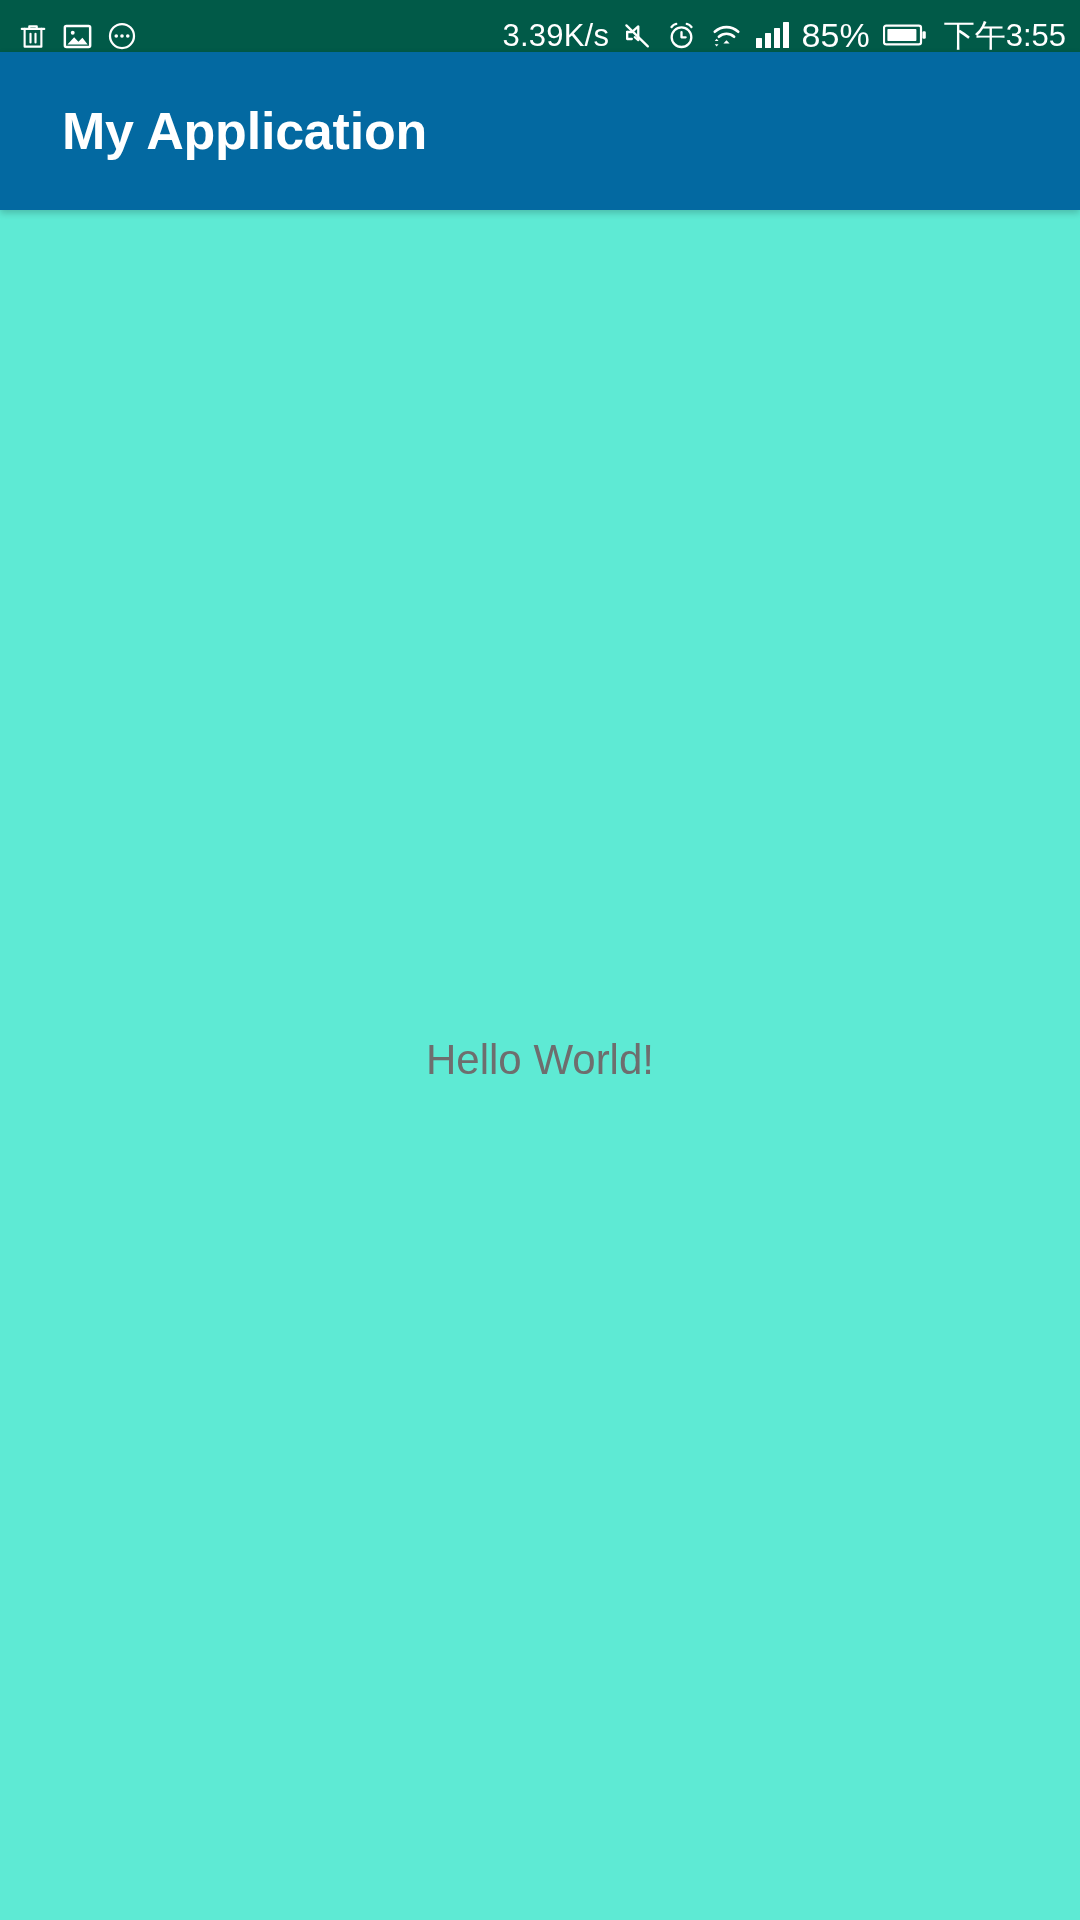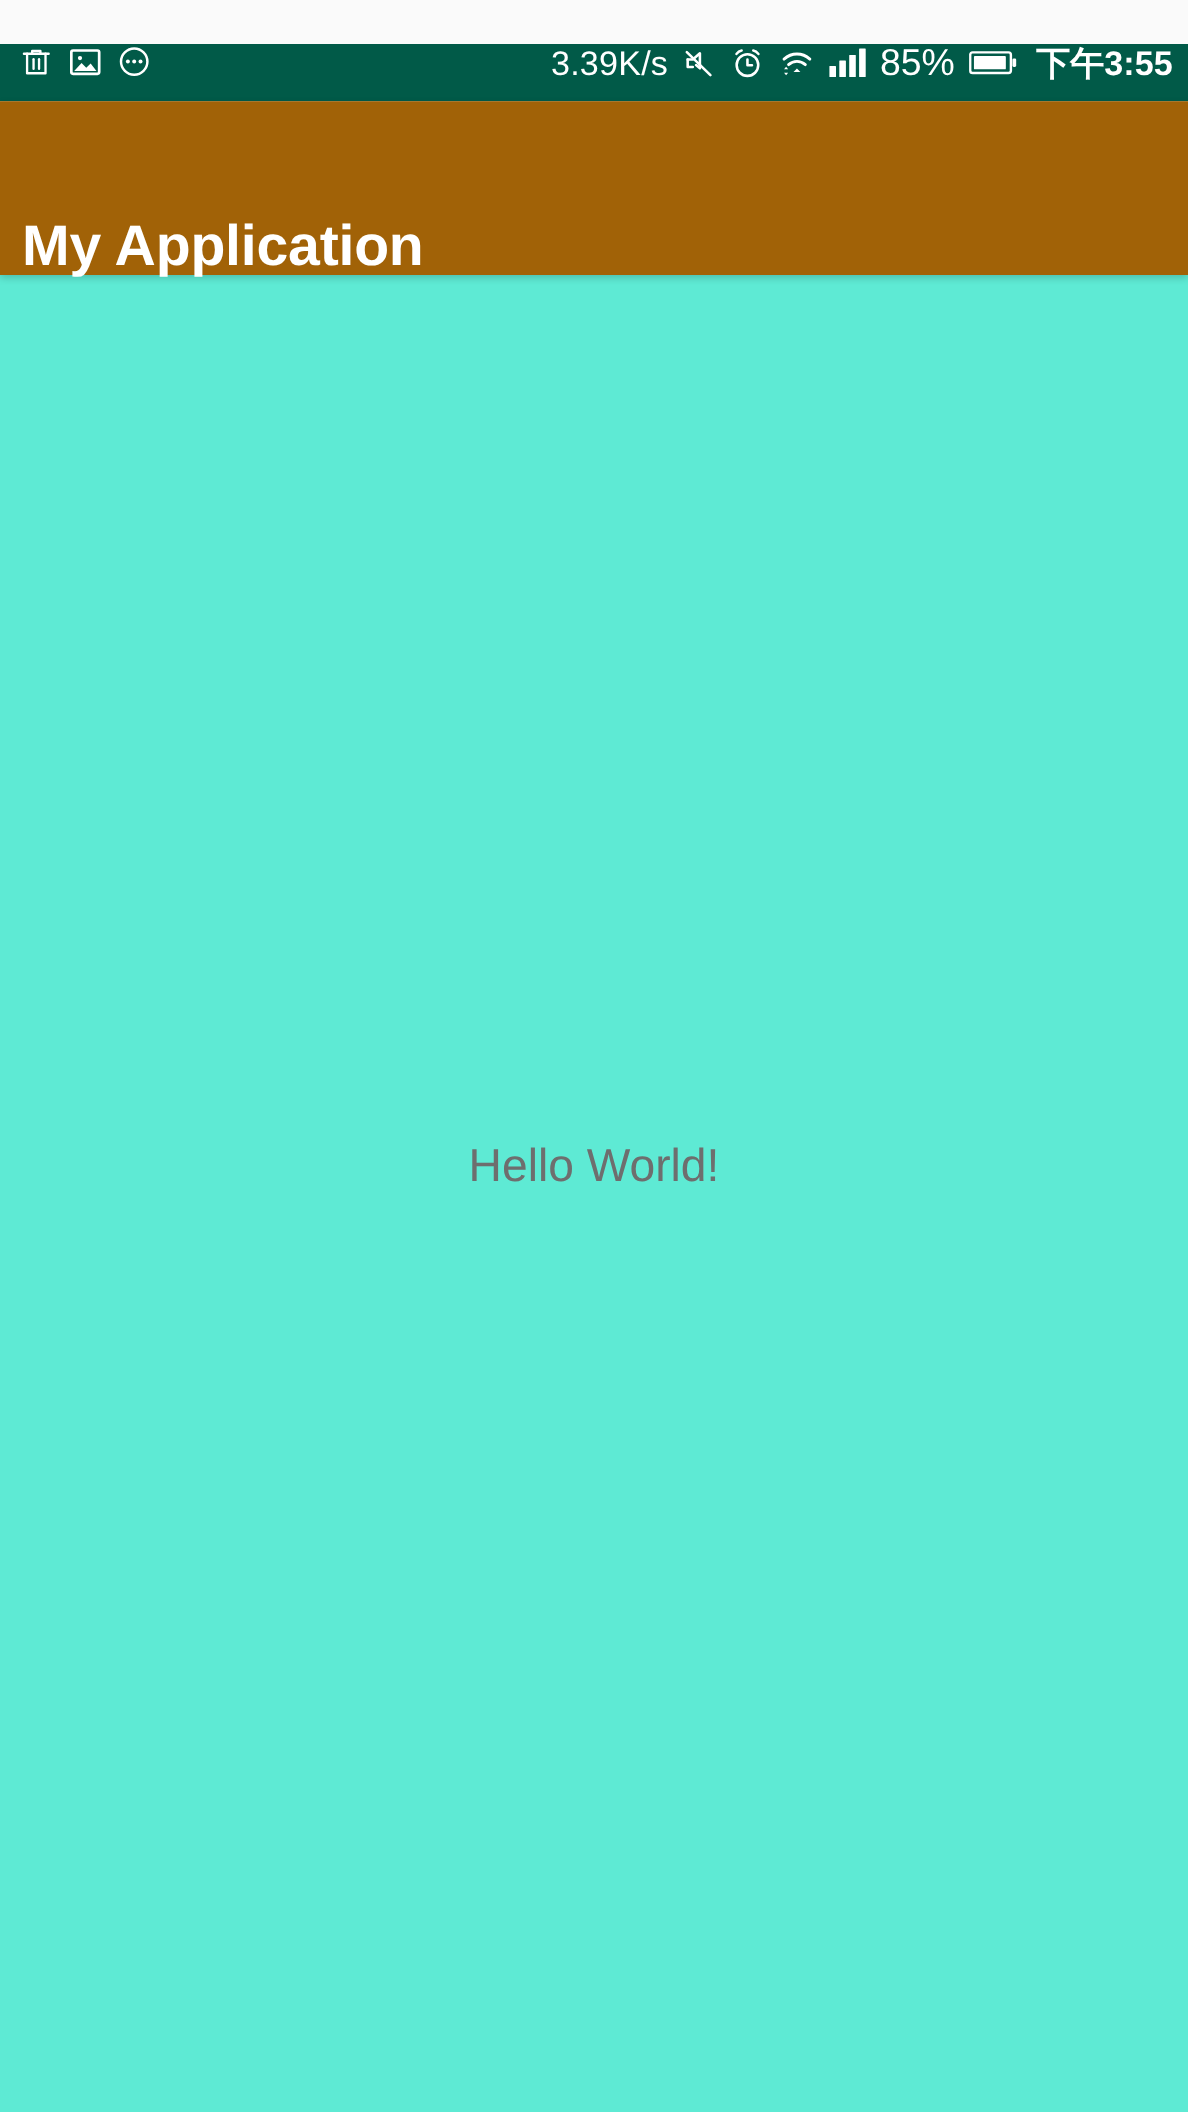--- a/index.html
+++ b/index.html
@@ -6,53 +6,52 @@
   html, body {
     width:1080px; height:1920px;
     font-family:"Liberation Sans", sans-serif;
     background:#fafafa;
     overflow:hidden;
   }
   
   .status-bar {
     height:52px; width:100%;
     background:#015a48;
-    display:flex; align-items:flex-start;
+    display:flex; align-items:flex-end;
     padding:0 14px 0 18px;
     color:#ffffff;
-    margin-top:40px;
   }
   .status-left { display:flex; align-items:center; gap:14px; }
   .status-right { margin-left:auto; display:flex; align-items:center; gap:13px; }
   .status-icon { display:flex; align-items:center; justify-content:center; }
   .net-speed {
     font-size:31px; font-weight:400; letter-spacing:0.2px; line-height:1;
     white-space:nowrap;
   }
   .battery-pct {
     font-size:34px; font-weight:400; line-height:1; white-space:nowrap;
   }
   .clock {
-    font-size:31px; font-weight:700; line-height:1; white-space:nowrap;
+    font-size:31px; font-weight:400; line-height:1; white-space:nowrap;
     margin-left:4px;
   }
   
   .signal-bars { display:flex; align-items:flex-end; gap:3.5px; height:26px; }
   .signal-bars i { display:block; width:5.5px; background:#fff; border-radius:0.5px; }
   .signal-bars i:nth-child(1){ height:10px; }
   .signal-bars i:nth-child(2){ height:15px; }
   .signal-bars i:nth-child(3){ height:20px; }
   .signal-bars i:nth-child(4){ height:26px; }
 
   
   .app-bar {
     height:158px; width:100%;
-    background:#a16207;
-    display:flex; align-items:flex-end;
-    padding:0 20px;
+    background:#0369a1;
+    display:flex; align-items:center;
+    padding:0 62px;
     box-shadow:0 3px 7px rgba(0,0,0,0.20);
     position:relative; z-index:5;
   }
   .app-title {
     color:#ffffff; font-size:52px; font-weight:bold;
     letter-spacing:-0.2px; line-height:1;
   }
 
   
   .content {

